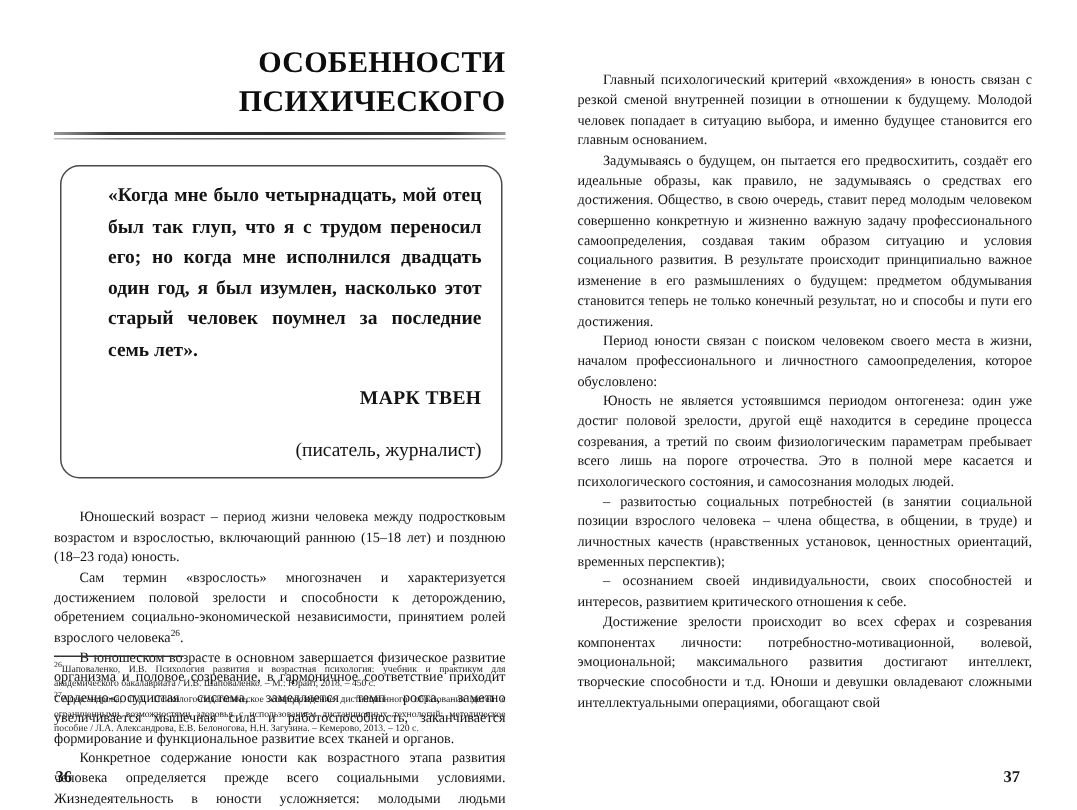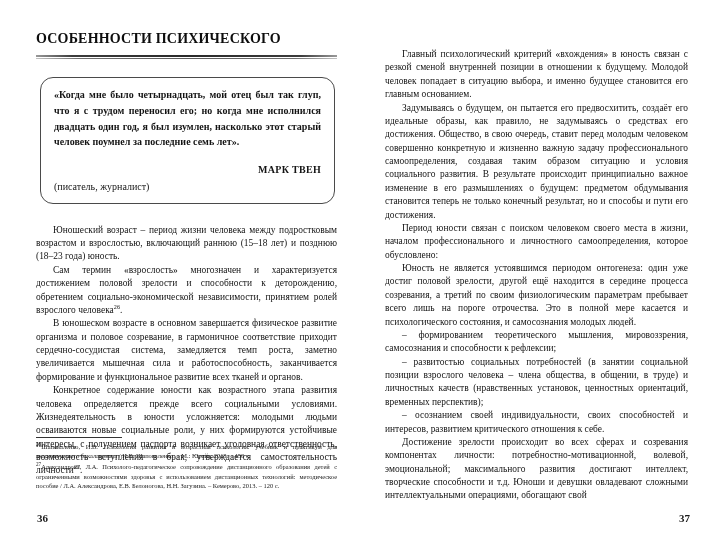--- a/index.html
+++ b/index.html
@@ -33,23 +33,23 @@
     width: 359px;
     padding: 14px 22px 0 36px;
   }
   .page-right {
     width: 359px;
     padding: 14px 30px 0 26px;
   }
 
   
   .chapter-title {
-    text-align: left;
-    font-weight: bold;
-    font-size: 14px;
+    text-align: right;
+    font-weight: bold;
+    font-size: 20px;
     line-height: 1.28;
     letter-spacing: 0.2px;
     margin: 16px 0 0 0;
     color: #0d0d0d;
   }
   .title-line {
     display: block;
   }
 
   .title-rule {
@@ -68,41 +68,42 @@
     left: 0; right: 0; top: 3.4px;
     height: 1px;
     background: linear-gradient(to right, #c2c2c2 0%, #6e6e6e 14%, #5c5c5c 50%, #6e6e6e 86%, #c2c2c2 100%);
   }
 
   
   .epigraph {
     margin: 17px 2px 0 4px;
     border: 1.1px solid #4a4a4a;
     border-radius: 13px;
-    padding: 9px 13px 8px 13px;
-    font-weight: bold;
-    font-size: 10px;
+    padding: 9px 13px 8px 31px;
+    font-weight: bold;
+    font-size: 13px;
     line-height: 1.58;
     text-align: justify;
     color: #141414;
   }
   .epigraph-text {
     display: block;
     text-align: justify;
   }
   .epigraph-author {
     display: block;
     text-align: right;
     margin-top: 12px;
     font-weight: bold;
     letter-spacing: 0.3px;
   }
   .epigraph-role {
     display: block;
-    margin-top: 1px;
+    text-align: right;
+    margin-top: 14px;
     font-weight: normal;
   }
 
   
   .col {
     font-size: 9.45px;
     line-height: 1.415;
     text-align: justify;
     color: #121212;
   }
@@ -158,21 +159,21 @@
     position: absolute;
     bottom: 16px;
     font-size: 11px;
     font-weight: bold;
     color: #1a1a1a;
   }
   .page-number-left {
     left: 37px;
   }
   .page-number-right {
-    right: 28px;
+    right: 38px;
   }
 </style>
 </head>
 <body>
 
 <div class="spread">
 
   <div class="page page-left">
 
     <h1 class="chapter-title">
@@ -205,21 +206,20 @@
 
     <div class="page-number page-number-left">36</div>
   </div>
 
   <div class="page page-right">
     <div class="col right-col" style="margin-top:34px;">
       <p class="lead">Главный психологический критерий «вхождения» в юность связан с резкой сменой внутренней позиции в отношении к будущему. Молодой человек попадает в ситуацию выбора, и именно будущее становится его главным основанием.</p>
       <p>Задумываясь о будущем, он пытается его предвосхитить, создаёт его идеальные образы, как правило, не задумываясь о средствах его достижения. Общество, в свою очередь, ставит перед молодым человеком совершенно конкретную и жизненно важную задачу профессионального самоопределения, создавая таким образом ситуацию и условия социального развития. В результате происходит принципиально важное изменение в его размышлениях о будущем: предметом обдумывания становится теперь не только конечный результат, но и способы и пути его достижения.</p>
       <p>Период юности связан с поиском человеком своего места в жизни, началом профессионального и личностного самоопределения, которое обусловлено:</p>
       <p>Юность не является устоявшимся периодом онтогенеза: один уже достиг половой зрелости, другой ещё находится в середине процесса созревания, а третий по своим физиологическим параметрам пребывает всего лишь на пороге отрочества. Это в полной мере касается и психологического состояния, и самосознания молодых людей.</p>
-      <p class="dash-item">– формированием теоретического мышления, мировоззрения, самосознания и способности к рефлексии;</p>
       <p class="dash-item">– развитостью социальных потребностей (в занятии социальной позиции взрослого человека – члена общества, в общении, в труде) и личностных качеств (нравственных установок, ценностных ориентаций, временных перспектив);</p>
       <p class="dash-item">– осознанием своей индивидуальности, своих способностей и интересов, развитием критического отношения к себе.</p>
       <p>Достижение зрелости происходит во всех сферах и созревания компонентах личности: потребностно-мотивационной, волевой, эмоциональной; максимального развития достигают интеллект, творческие способности и т.д. Юноши и девушки овладевают сложными интеллектуальными операциями, обогащают свой</p>
     </div>
 
     <div class="page-number page-number-right">37</div>
   </div>
 
 </div>
 

